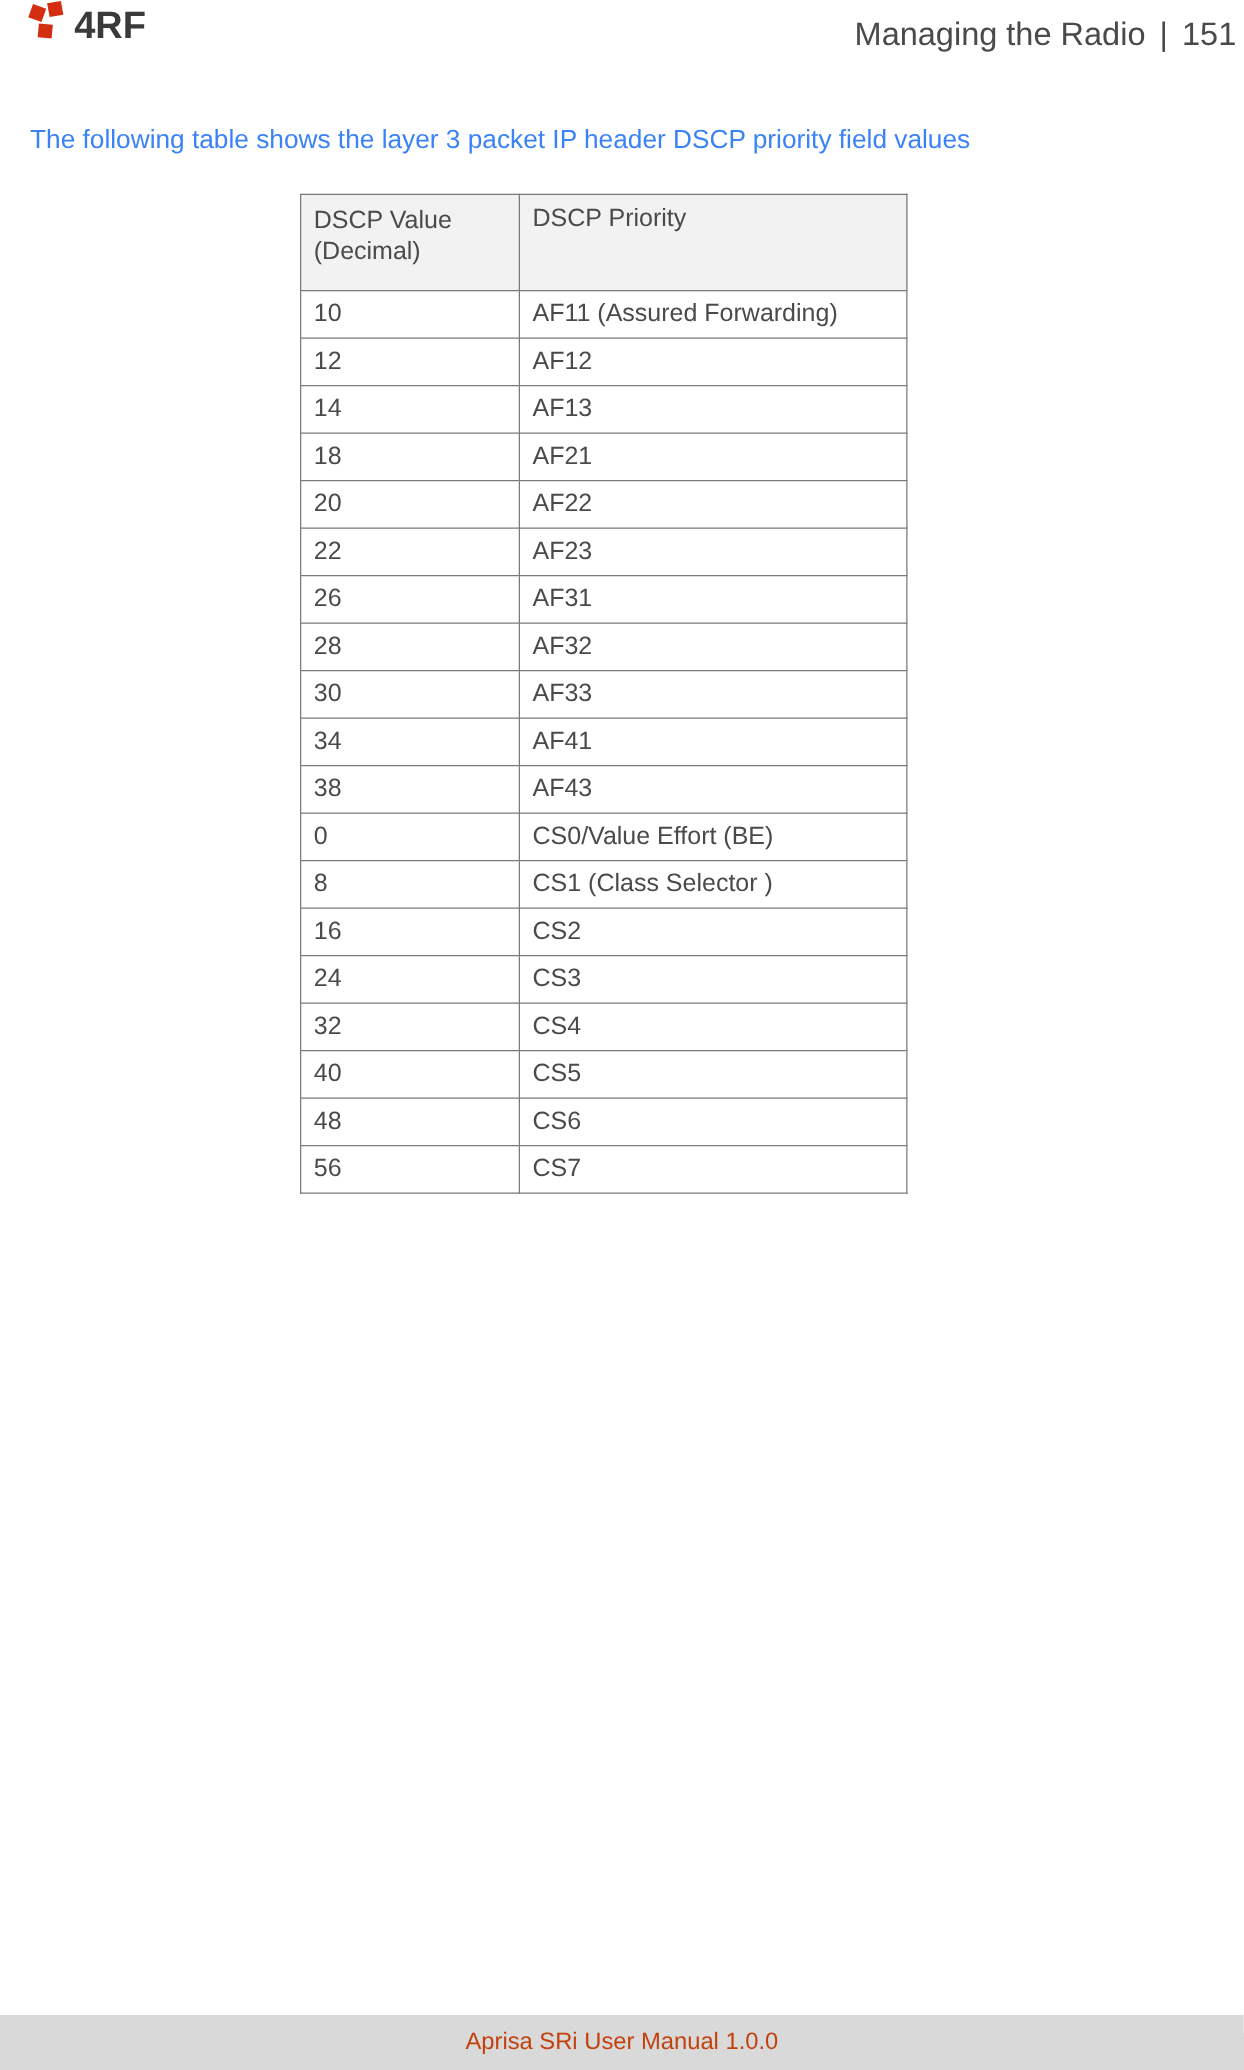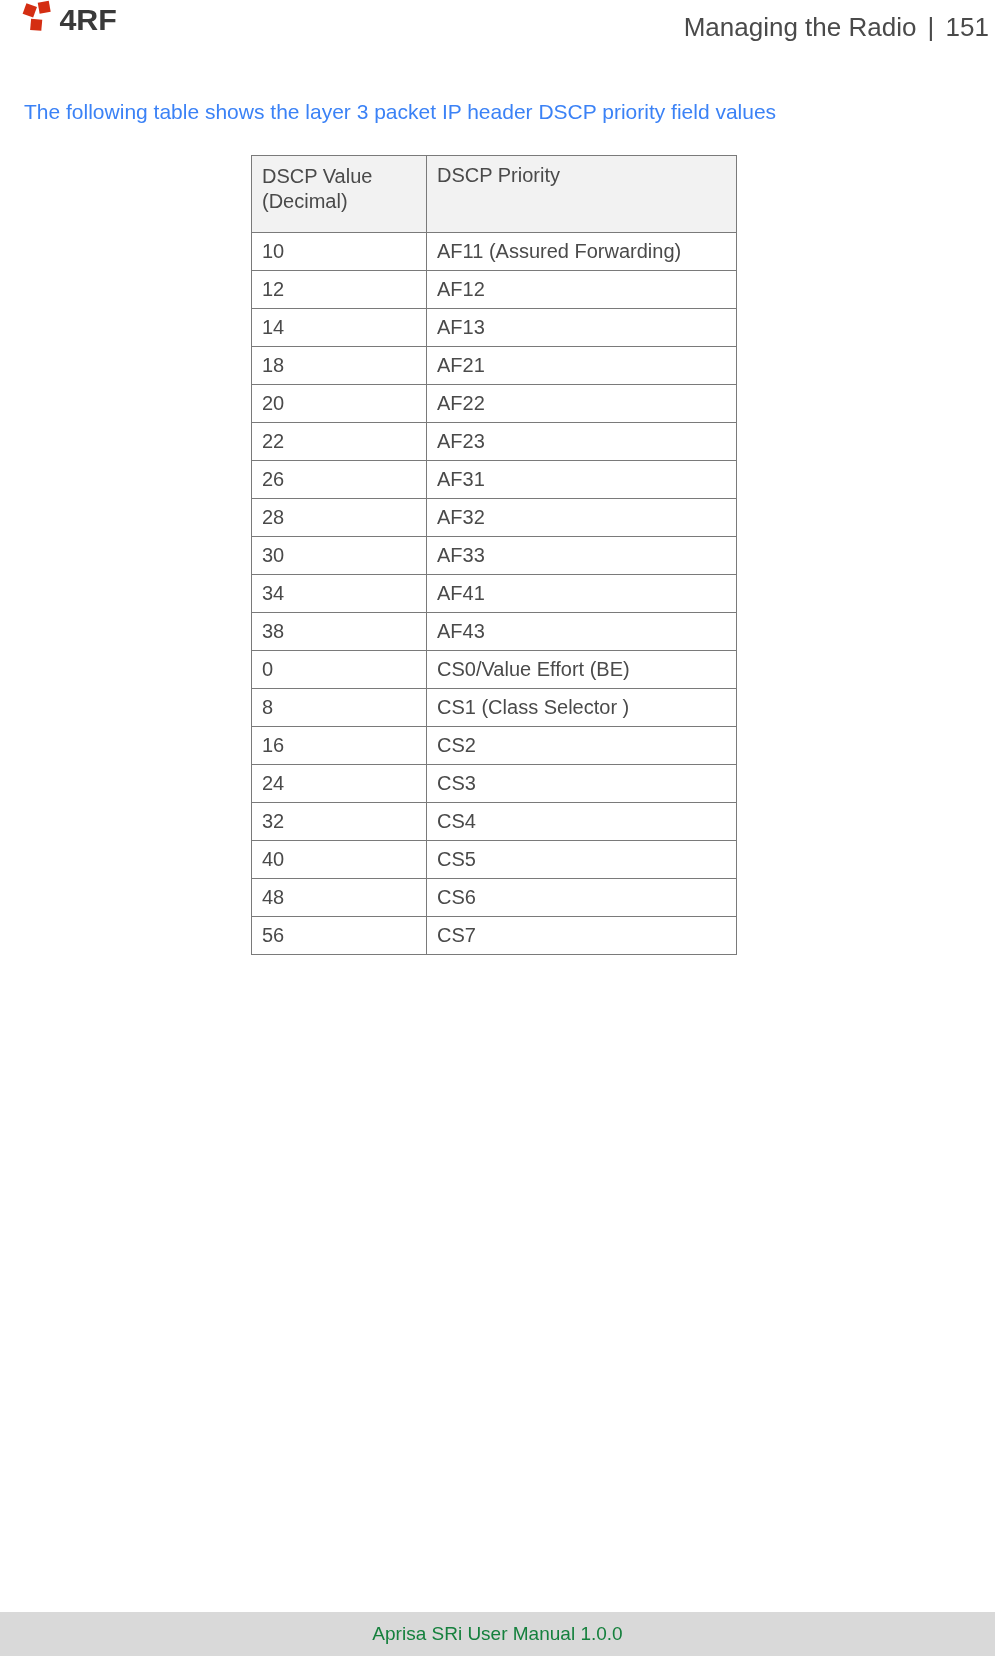--- a/index.html
+++ b/index.html
@@ -49,21 +49,21 @@
     position: absolute;
     top: 100px;
     left: 0;
     font-size: 21px;
     color: #3b82f6;
     margin-left: 24px;
   }
   .tbl {
     position: absolute;
     top: 155px;
-    left: 251px;
+    left: 240px;
     border-collapse: collapse;
     font-size: 20px;
     color: #4a4a4a;
   }
   .tbl th, .tbl td {
     border: 1px solid #7a7a7a;
     text-align: left;
     vertical-align: top;
     font-weight: normal;
     box-sizing: border-box;
@@ -81,21 +81,21 @@
   .footer-bar {
     position: absolute;
     left: 0;
     right: 0;
     bottom: 0;
     height: 44px;
     background: #d9d9d9;
     text-align: center;
     line-height: 44px;
     font-size: 19px;
-    color: #15803d;
+    color: #c2410c;
   }
 </style>
 </head>
 <body>
 
 <div class="page">
 
   <div class="header-row">
     <div class="logo">
       <svg viewBox="0 0 180 50" width="150" height="42">

